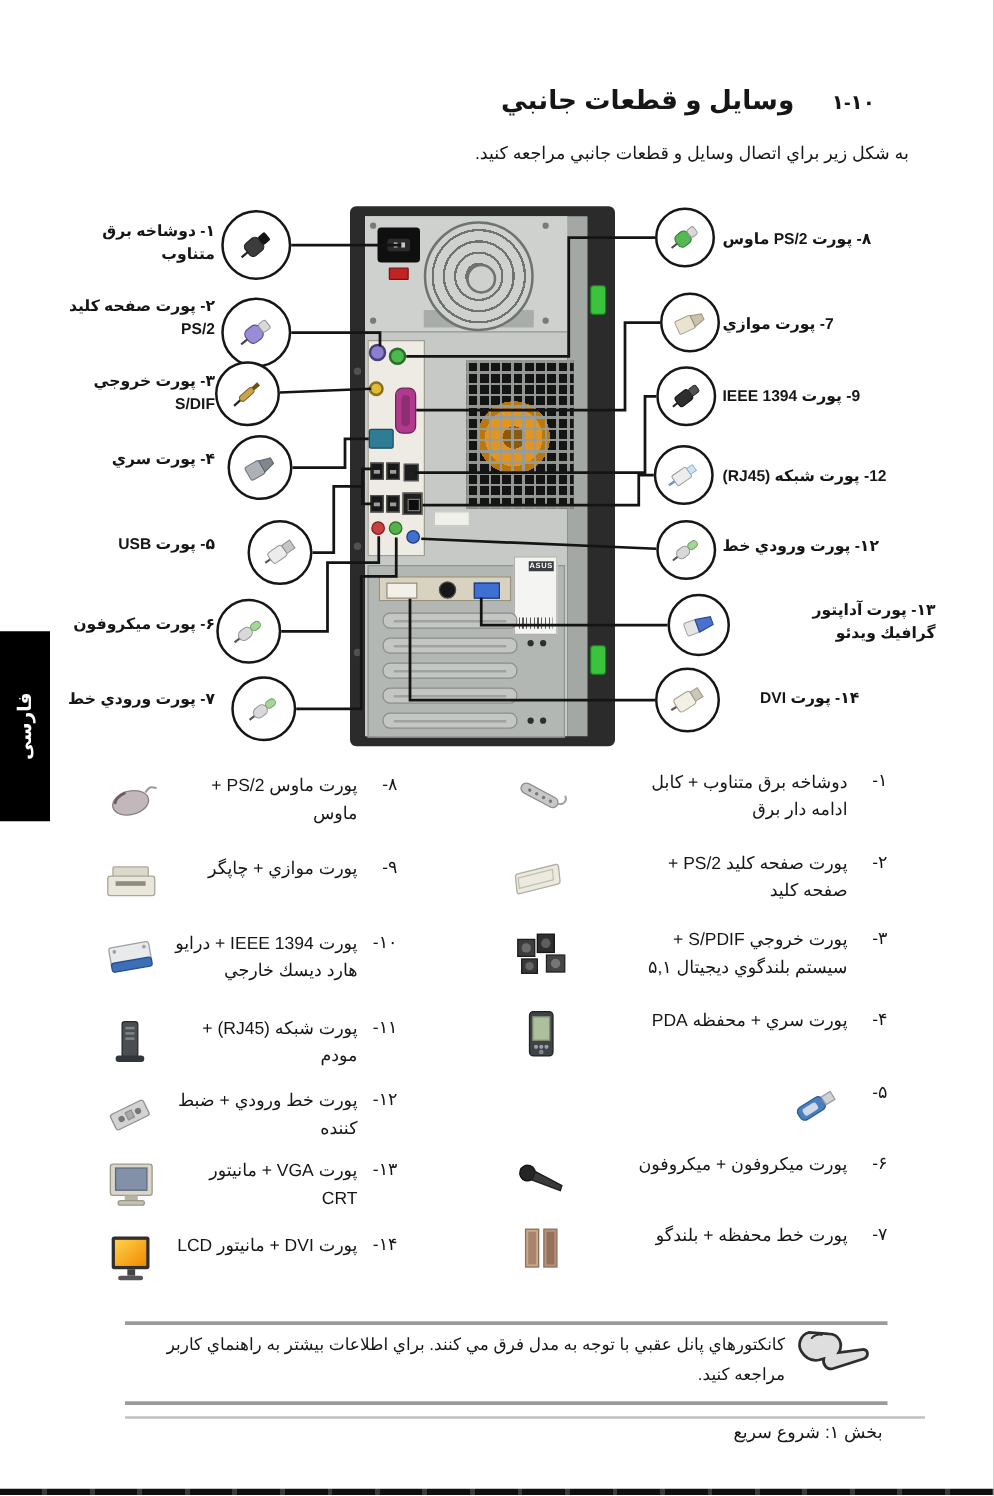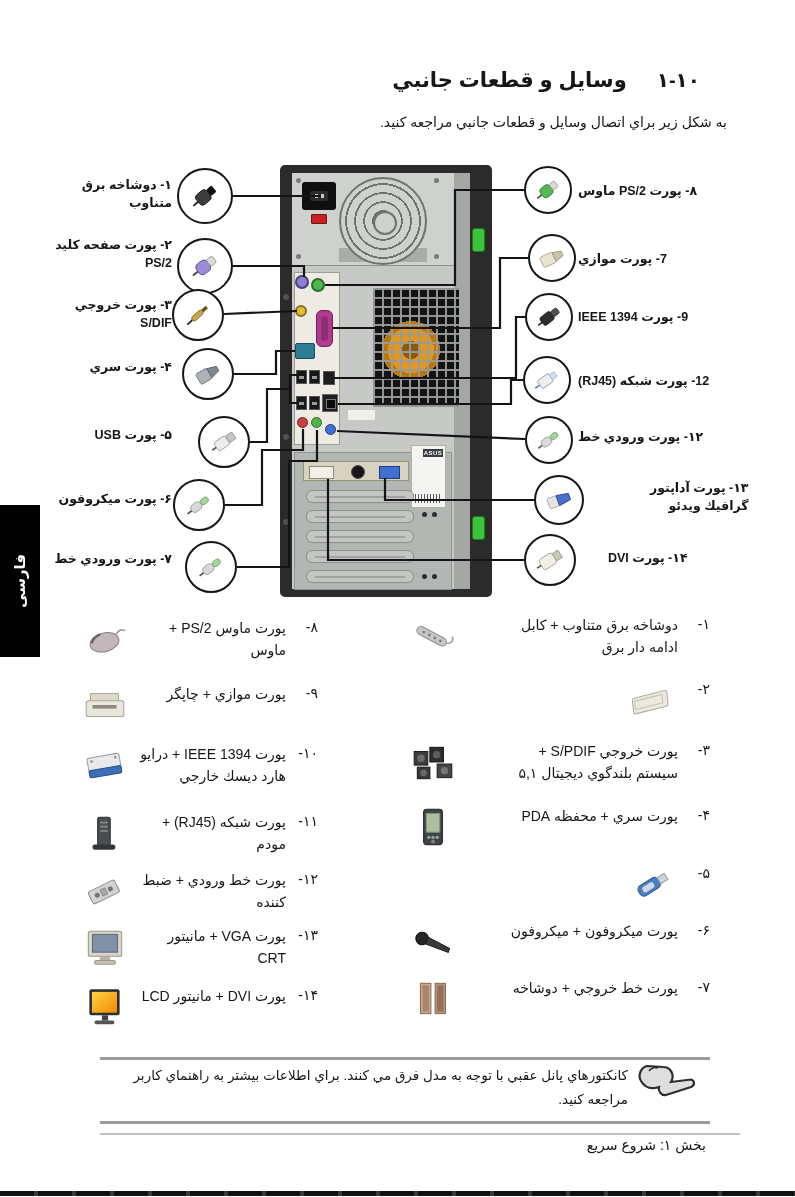--- a/index.html
+++ b/index.html
@@ -4,21 +4,21 @@
 <style>
   html,body{margin:0;padding:0;background:#888;}
   .page{position:relative;width:795px;height:1197px;background:#fff;margin:0 auto;
         font-family:"Liberation Sans","DejaVu Sans",sans-serif;color:#161616;overflow:hidden;}
   .abs{position:absolute;}
   .pre{white-space:pre-line;}
   .rtl{direction:rtl;unicode-bidi:embed;}
 
   
   .title-row{top:68px;right:95px;display:flex;direction:rtl;align-items:baseline;gap:30px;}
-  .title-num{font-size:20px;font-weight:bold;}
+  .title-num{font-size:16px;font-weight:bold;}
   .title-txt{font-size:21px;font-weight:bold;}
   .subtitle{top:114px;right:68px;font-size:14px;}
 
   
   .lang-tab{left:0;top:505px;width:40px;height:152px;background:#000;display:flex;align-items:center;justify-content:center;}
   .lang-tab span{color:#fff;font-weight:bold;font-size:15px;transform:rotate(-90deg);letter-spacing:1px;white-space:nowrap;}
 
   
   .tower{left:280px;top:165px;width:212px;height:432px;background:#2b2b2b;border-radius:5px;z-index:1;}
   .tw{position:absolute;}
@@ -377,20 +377,22 @@
             <circle cx="19" cy="20" r="1.3" fill="#777"></circle>
             <circle cx="25" cy="20" r="1.3" fill="#777"></circle>
             <circle cx="31" cy="20" r="1.3" fill="#777"></circle>
             <path d="M37 19c5-1 5-6 2-8" stroke="#a5a5a5" fill="none" stroke-width="1.6"></path>
           </g>
         </svg>
       </span>
   </div>
   <div class="lrow rc" style="top:680px">
     <span class="lnum rtl">۲-</span>
+    <div class="ltxt rtl pre">پورت صفحه كليد PS/2 +
+صفحه كليد</div>
     <span class="lico">
         <svg width="48" height="42" viewBox="0 0 46 40">
           <g transform="rotate(-14 23 20)">
             <rect x="6" y="13" width="34" height="15" rx="2" fill="#eceadf" stroke="#b0ada0" transform="skewX(-8)"></rect>
             <rect x="8" y="16" width="27" height="8" fill="none" stroke="#c4c1b2" transform="skewX(-8)"></rect>
           </g>
         </svg>
       </span>
   </div>
   <div class="lrow rc" style="top:741px">
@@ -443,21 +445,21 @@
         <svg width="48" height="42" viewBox="0 0 46 40">
           <g transform="rotate(18 23 20)">
             <circle cx="12" cy="20" r="6" fill="#252525" stroke="#0f0f0f"></circle>
             <path d="M17 17 L40 21 L40 25 L17 24 z" fill="#3a3a3a" stroke="#1c1c1c"></path>
           </g>
         </svg>
       </span>
   </div>
   <div class="lrow rc" style="top:978px">
     <span class="lnum rtl">۷-</span>
-    <div class="ltxt rtl pre">پورت خط خروجي + دوشاخه</div>
+    <div class="ltxt rtl pre">پورت خط محفظه + بلندگو</div>
     <span class="lico">
         <svg width="48" height="42" viewBox="0 0 46 40">
           <rect x="11" y="5" width="10" height="29" fill="#c9a98e" stroke="#8d6f55"></rect>
           <rect x="13" y="7" width="6" height="25" fill="#a9836a"></rect>
           <rect x="25" y="5" width="10" height="29" fill="#b3937a" stroke="#8d6f55"></rect>
           <rect x="27" y="7" width="6" height="25" fill="#96705a"></rect>
         </svg>
       </span>
   </div>
 

